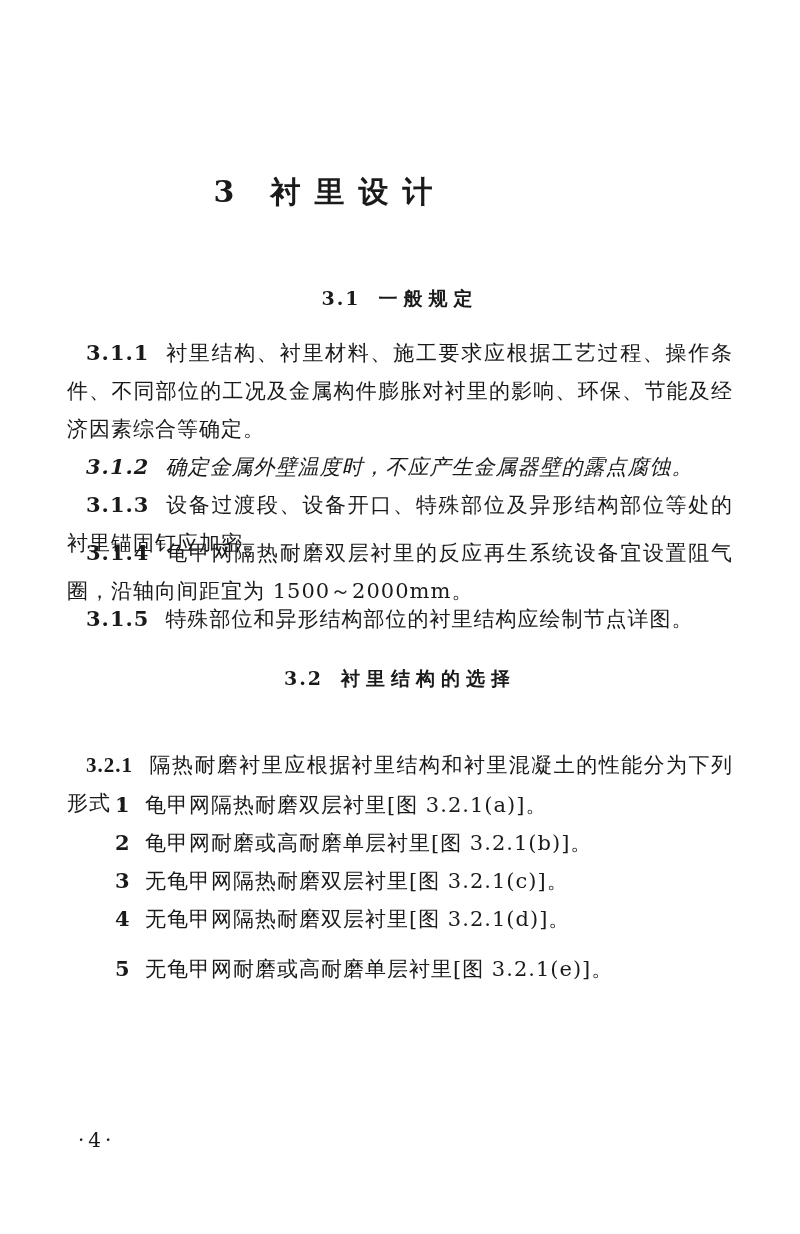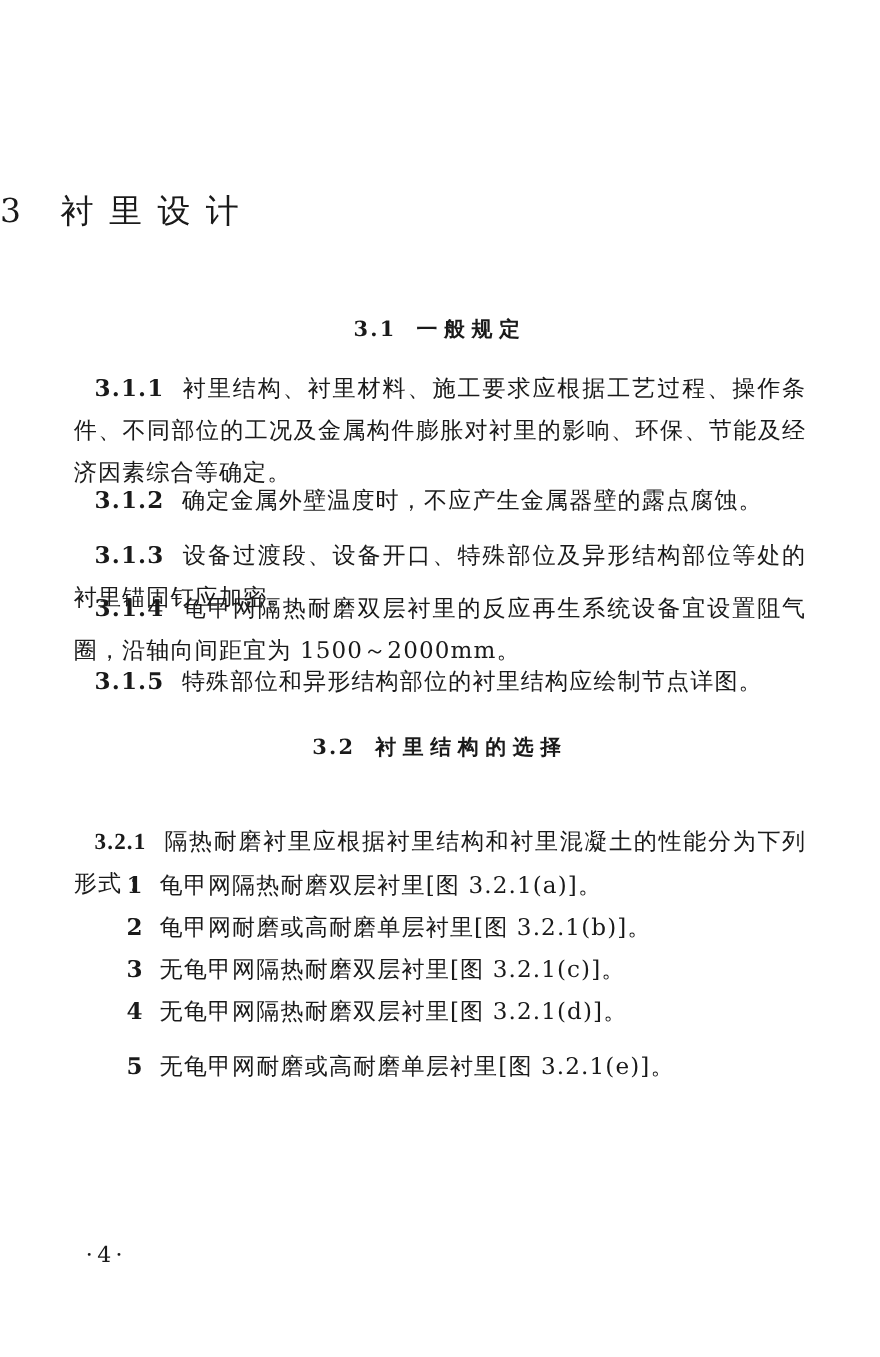--- a/index.html
+++ b/index.html
@@ -2,22 +2,22 @@
 <html><head>
 <meta charset="utf-8">
 <style>
   html, body { margin: 0; padding: 0; }
   body {
     width: 800px; height: 1234px; background: #ffffff; color: #1a1a1a;
     font-family: "DejaVu Serif", "Liberation Serif", serif;
     position: relative; overflow: hidden;
   }
   .chapter-title {
-    position: absolute; top: 172px; left: 0; width: 660px; text-align: left;
-    font-size: 30px; font-weight: normal; letter-spacing: 14px;
+    position: absolute; top: 172px; left: 0; width: 660px; text-align: center;
+    font-size: 30px; font-weight: bold; letter-spacing: 14px;
   }
   .chapter-title .num { margin-right: 22px; }
   .section-title {
     position: absolute; left: 0; width: 800px; text-align: center;
     font-size: 19px; font-weight: bold; letter-spacing: 6px;
   }
   .section-title .num { margin-right: 18px; letter-spacing: 2px; }
   .para {
     position: absolute; left: 67px; width: 666px;
     font-size: 21px; line-height: 38px; letter-spacing: 1px;
@@ -41,21 +41,21 @@
 </div>
 
 <div class="section-title" style="top:286px;">
   <span class="num">3.1</span><span>一般规定</span>
 </div>
 
 <div class="para" style="top:334px;">
   <span class="cl">3.1.1</span><span>衬里结构、衬里材料、施工要求应根据工艺过程、操作条件、不同部位的工况及金属构件膨胀对衬里的影响、环保、节能及经济因素综合等确定。</span>
 </div>
 
-<div class="para" style="top:436px;">
+<div class="para" style="top:448px;font-style:italic;">
   <span class="cl">3.1.2</span><span>确定金属外壁温度时，不应产生金属器壁的露点腐蚀。</span>
 </div>
 
 <div class="para" style="top:486px;">
   <span class="cl">3.1.3</span><span>设备过渡段、设备开口、特殊部位及异形结构部位等处的衬里锚固钉应加密。</span>
 </div>
 
 <div class="para" style="top:534px;">
   <span class="cl">3.1.4</span><span>龟甲网隔热耐磨双层衬里的反应再生系统设备宜设置阻气圈，沿轴向间距宜为 1500～2000mm。</span>
 </div>

